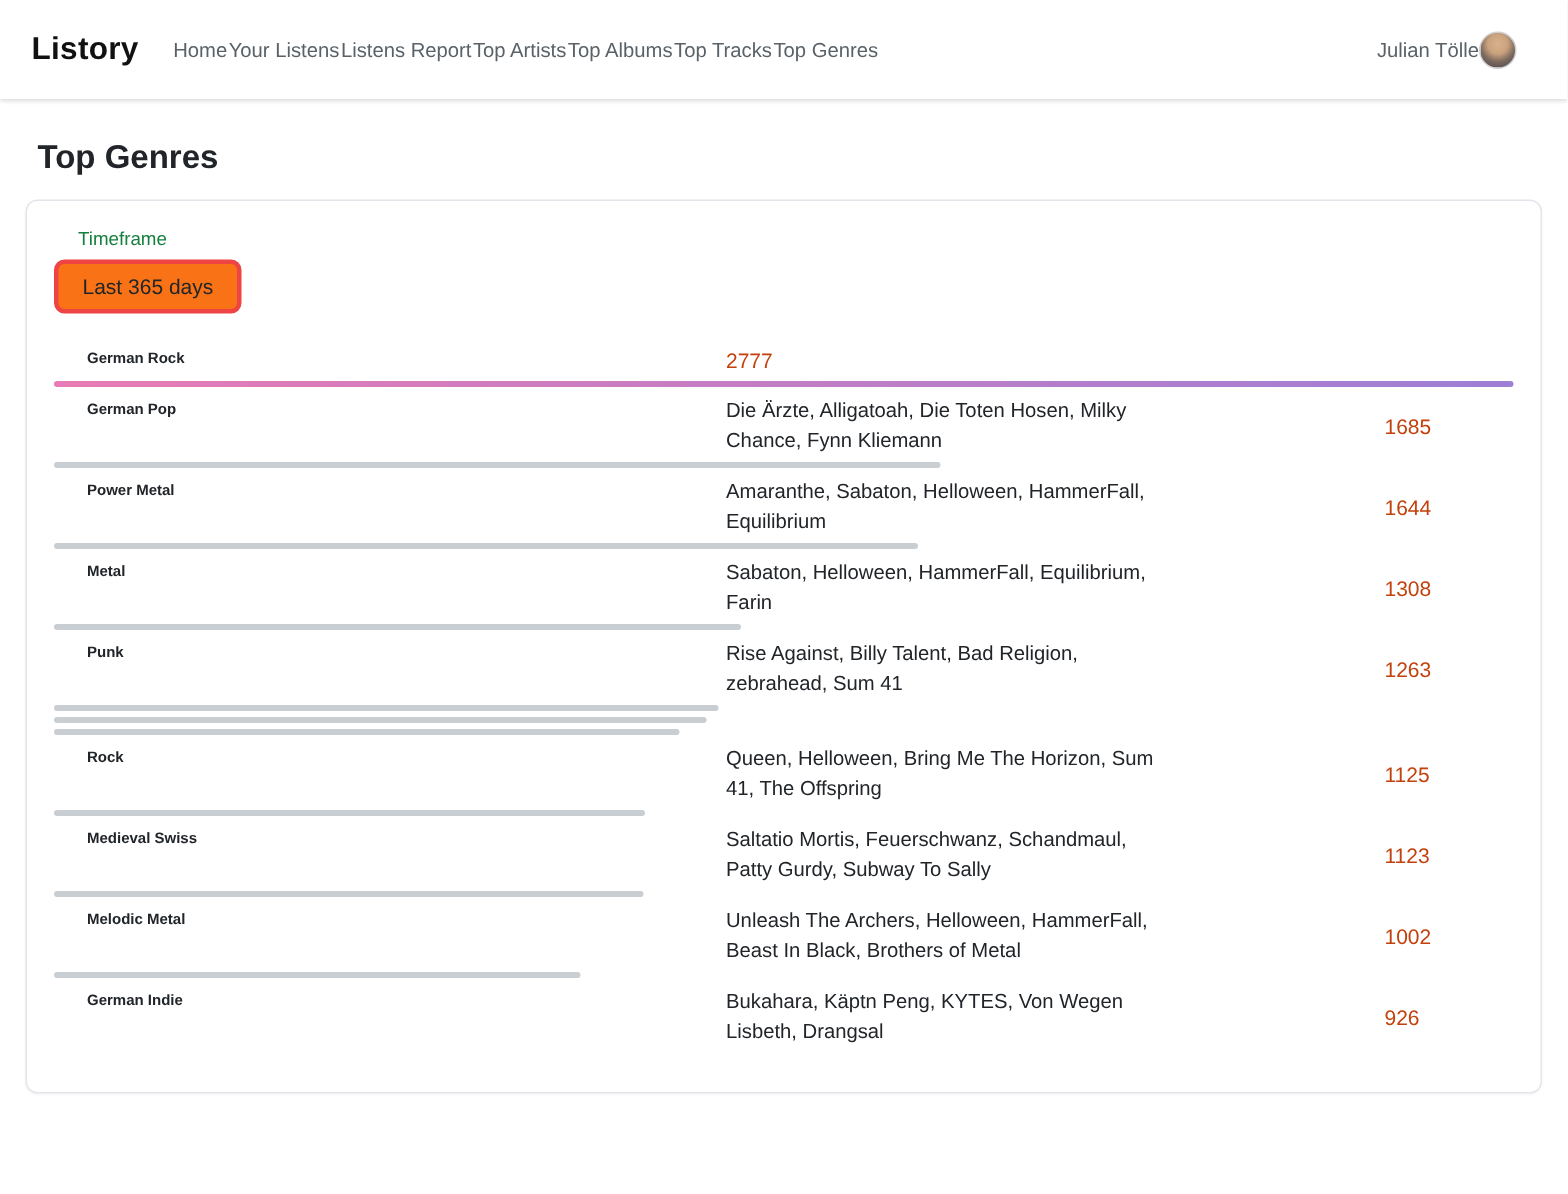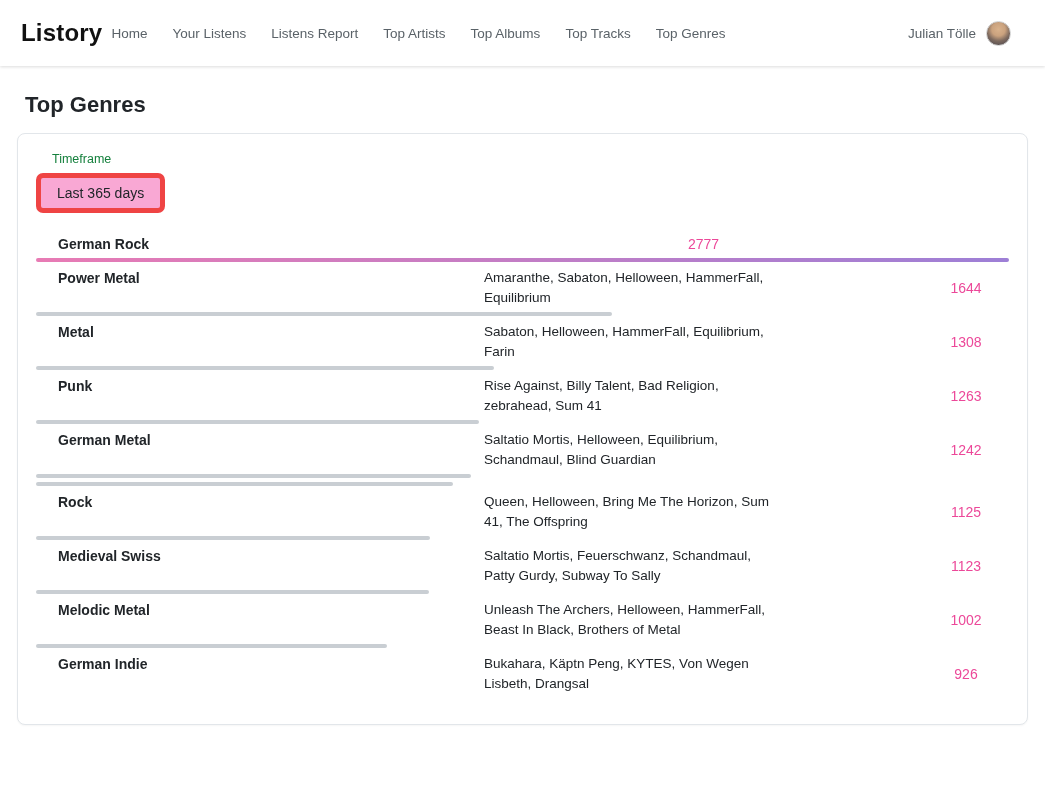--- a/index.html
+++ b/index.html
@@ -10,66 +10,66 @@
   }
   
   .navbar {
     display: flex; align-items: center;
     height: 66px; padding: 0 34px 0 21px;
     background: #fff;
     box-shadow: 0 1px 3px rgba(0,0,0,.14);
     position: relative; z-index: 2;
   }
   .brand {
-    font-size: 24px; font-weight: 700; color: #111;
-    text-decoration: none; margin-right: 9px; letter-spacing: .2px;
+    font-size: 21px; font-weight: 700; color: #111;
+    text-decoration: none; margin-right: 23px; letter-spacing: .2px;
   }
-  .nav-links { display: flex; align-items: center; gap: 25px; flex: 1; }
+  .nav-links { display: flex; align-items: center; gap: 1px; flex: 1; }
   .nav-link {
     font-size: 13.5px; color: #5a6268; text-decoration: none; white-space: nowrap;
   }
-  .user-menu { display: flex; align-items: center; gap: 10px; cursor: pointer; }
+  .user-menu { display: flex; align-items: center; cursor: pointer; }
   .user-name { font-size: 13.5px; color: #5a6268; white-space: nowrap; }
   .avatar {
     width: 25px; height: 25px; border-radius: 50%;
     background: radial-gradient(circle at 50% 32%, #d9b28c 0%, #caa27e 34%, #7d6a5f 60%, #43404a 100%);
     border: 1px solid #d0d0d0;
   }
   
   .page-title {
     font-size: 22px; font-weight: 700; color: #212529;
     margin: 26px 0 15px 25px;
   }
   .card {
     margin: 0 17px; border: 1px solid #e2e6ea; border-radius: 8px;
     background: #fff; padding: 16px 18px 30px;
     box-shadow: 0 1px 2px rgba(0,0,0,.04);
   }
   .timeframe-label { font-size: 12.5px; color: #15803d; margin: 2px 0 7px 16px; }
   .timeframe-btn {
     display: inline-block; font-family: inherit;
-    font-size: 14px; color: #212529; background: #f9a8d4;
-    border: 5px solid #ef4444; border-radius: 7px;
+    font-size: 14px; color: #212529; background: #f97316;
+    border: 3px solid #ef4444; border-radius: 7px;
     padding: 7px 16px; cursor: pointer;
   }
   
   .genres-table { margin-top: 15px; }
   .genre-row { }
   .row-main {
     display: grid; grid-template-columns: 448px 1fr 86px;
     align-items: start; padding-top: 6px;
   }
   .genre-name {
-    font-size: 14px; font-weight: 700; line-height: 20px;
+    font-size: 10px; font-weight: 700; line-height: 20px;
     padding-left: 22px; color: #212529;
   }
   .genre-artists {
     font-size: 13.5px; line-height: 20px; max-width: 300px; color: #212529;
   }
-  .genre-count { font-size: 14px; align-self: center; color: #ec4899; text-align: center; }
+  .genre-count { font-size: 14px; align-self: center; color: #c2410c; }
   .genre-bar {
     height: 4px; border-radius: 2px; margin-top: 4px;
     background: #c9ced3;
   }
 </style>
 </head>
 <body>
 
 <header class="navbar">
   <a class="brand" href="#">Listory</a>
@@ -97,20 +97,28 @@
   <div class="genres-table">
       <div class="genre-row">
     <div class="row-main">
       <div class="genre-name">German Rock</div>
       <div class="genre-count">2777</div>
     </div>
     <div class="genre-bar" style="width: 100%; background: linear-gradient(90deg, rgb(232, 123, 180), rgb(157, 127, 214));"></div>
   </div>
       <div class="genre-row">
     <div class="row-main">
+      <div class="genre-name">German Pop</div>
+      <div class="genre-artists">Die Ärzte, Alligatoah, Die Toten Hosen, Milky Chance, Fynn Kliemann</div>
+      <div class="genre-count">1685</div>
+    </div>
+    <div class="genre-bar" style="width: 60.7%; background: rgb(201, 206, 211);"></div>
+  </div>
+      <div class="genre-row">
+    <div class="row-main">
       <div class="genre-name">Power Metal</div>
       <div class="genre-artists">Amaranthe, Sabaton, Helloween, HammerFall, Equilibrium</div>
       <div class="genre-count">1644</div>
     </div>
     <div class="genre-bar" style="width: 59.2%; background: rgb(201, 206, 211);"></div>
   </div>
       <div class="genre-row">
     <div class="row-main">
       <div class="genre-name">Metal</div>
       <div class="genre-artists">Sabaton, Helloween, HammerFall, Equilibrium, Farin</div>
@@ -120,25 +128,20 @@
   </div>
       <div class="genre-row">
     <div class="row-main">
       <div class="genre-name">Punk</div>
       <div class="genre-artists">Rise Against, Billy Talent, Bad Religion, zebrahead, Sum 41</div>
       <div class="genre-count">1263</div>
     </div>
     <div class="genre-bar" style="width: 45.5%; background: rgb(201, 206, 211);"></div>
   </div>
       <div class="genre-row">
-    <div class="row-main">
-      <div class="genre-name">German Metal</div>
-      <div class="genre-artists">Saltatio Mortis, Helloween, Equilibrium, Schandmaul, Blind Guardian</div>
-      <div class="genre-count">1242</div>
-    </div>
     <div class="genre-bar" style="width: 44.7%; background: rgb(201, 206, 211);"></div>
   </div>
       <div class="genre-row">
     <div class="genre-bar" style="width: 42.9%; background: rgb(201, 206, 211);"></div>
   </div>
       <div class="genre-row">
     <div class="row-main">
       <div class="genre-name">Rock</div>
       <div class="genre-artists">Queen, Helloween, Bring Me The Horizon, Sum 41, The Offspring</div>
       <div class="genre-count">1125</div>

